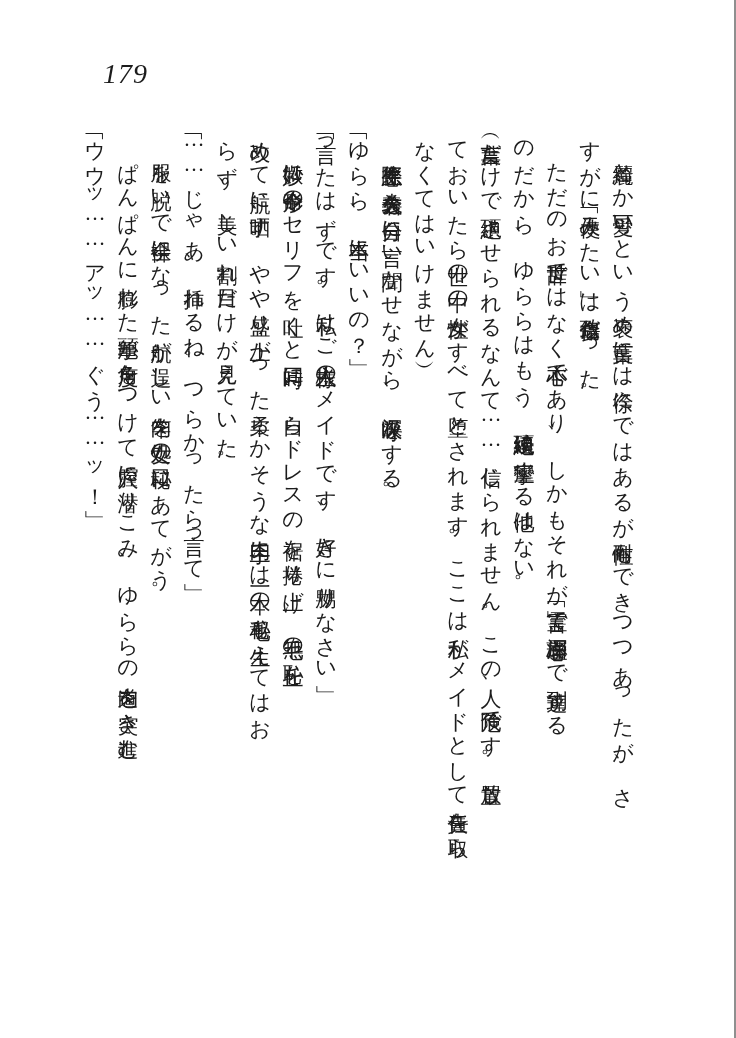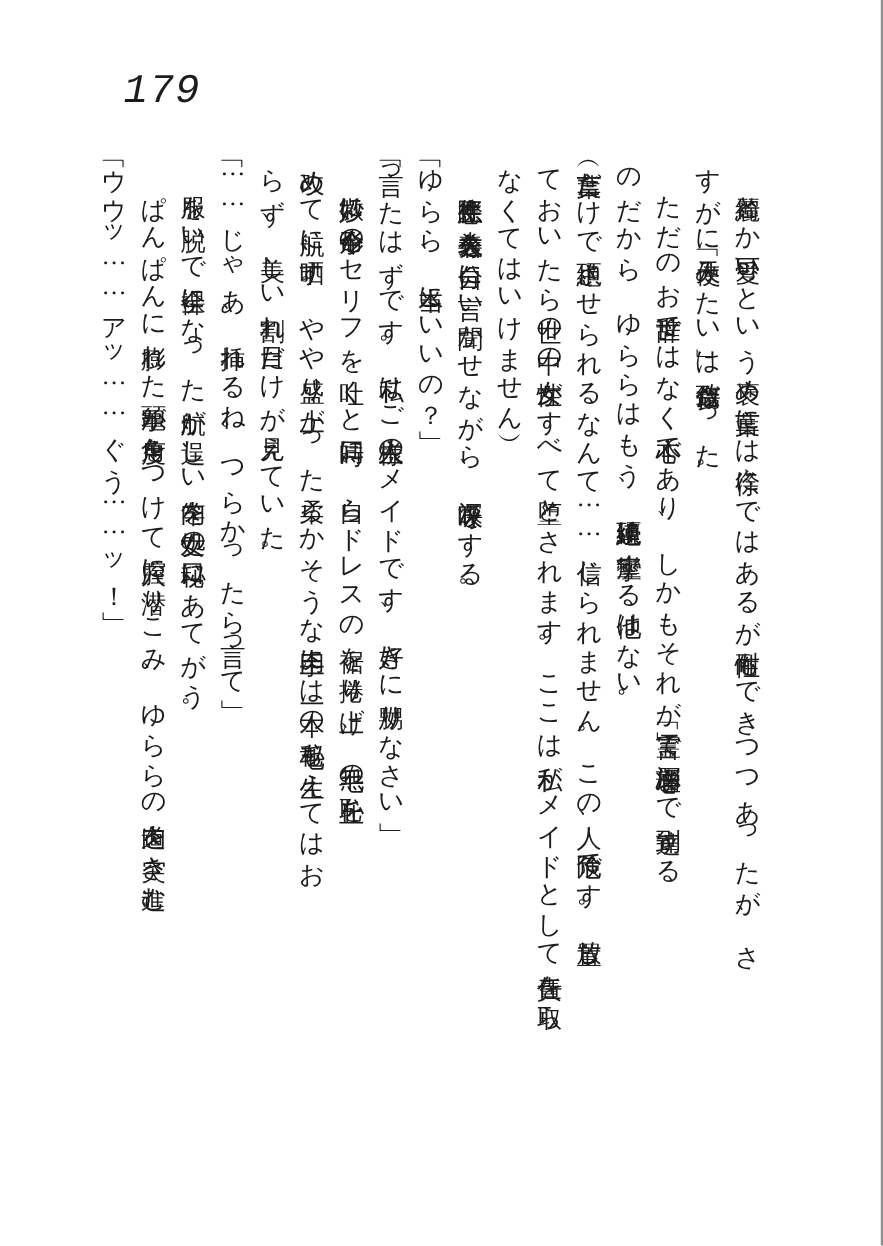--- a/index.html
+++ b/index.html
@@ -24,25 +24,24 @@
     top: 0;
     right: 0;
     width: 2px;
     height: 1038px;
     background: #8f8f8f;
   }
   .page-number {
     position: absolute;
     top: 58px;
     left: 103px;
-    font-size: 34px;
+    font-size: 28px;
     font-style: italic;
     color: #1c1c1c;
     letter-spacing: 1px;
-    font-family: Liberation Mono, monospace;
   }
   .text-area {
     position: absolute;
     top: 126px;
     left: 77px;
     width: 562px;
     height: 845px;
     writing-mode: vertical-rl;
     text-orientation: upright;
     font-size: 21px;

